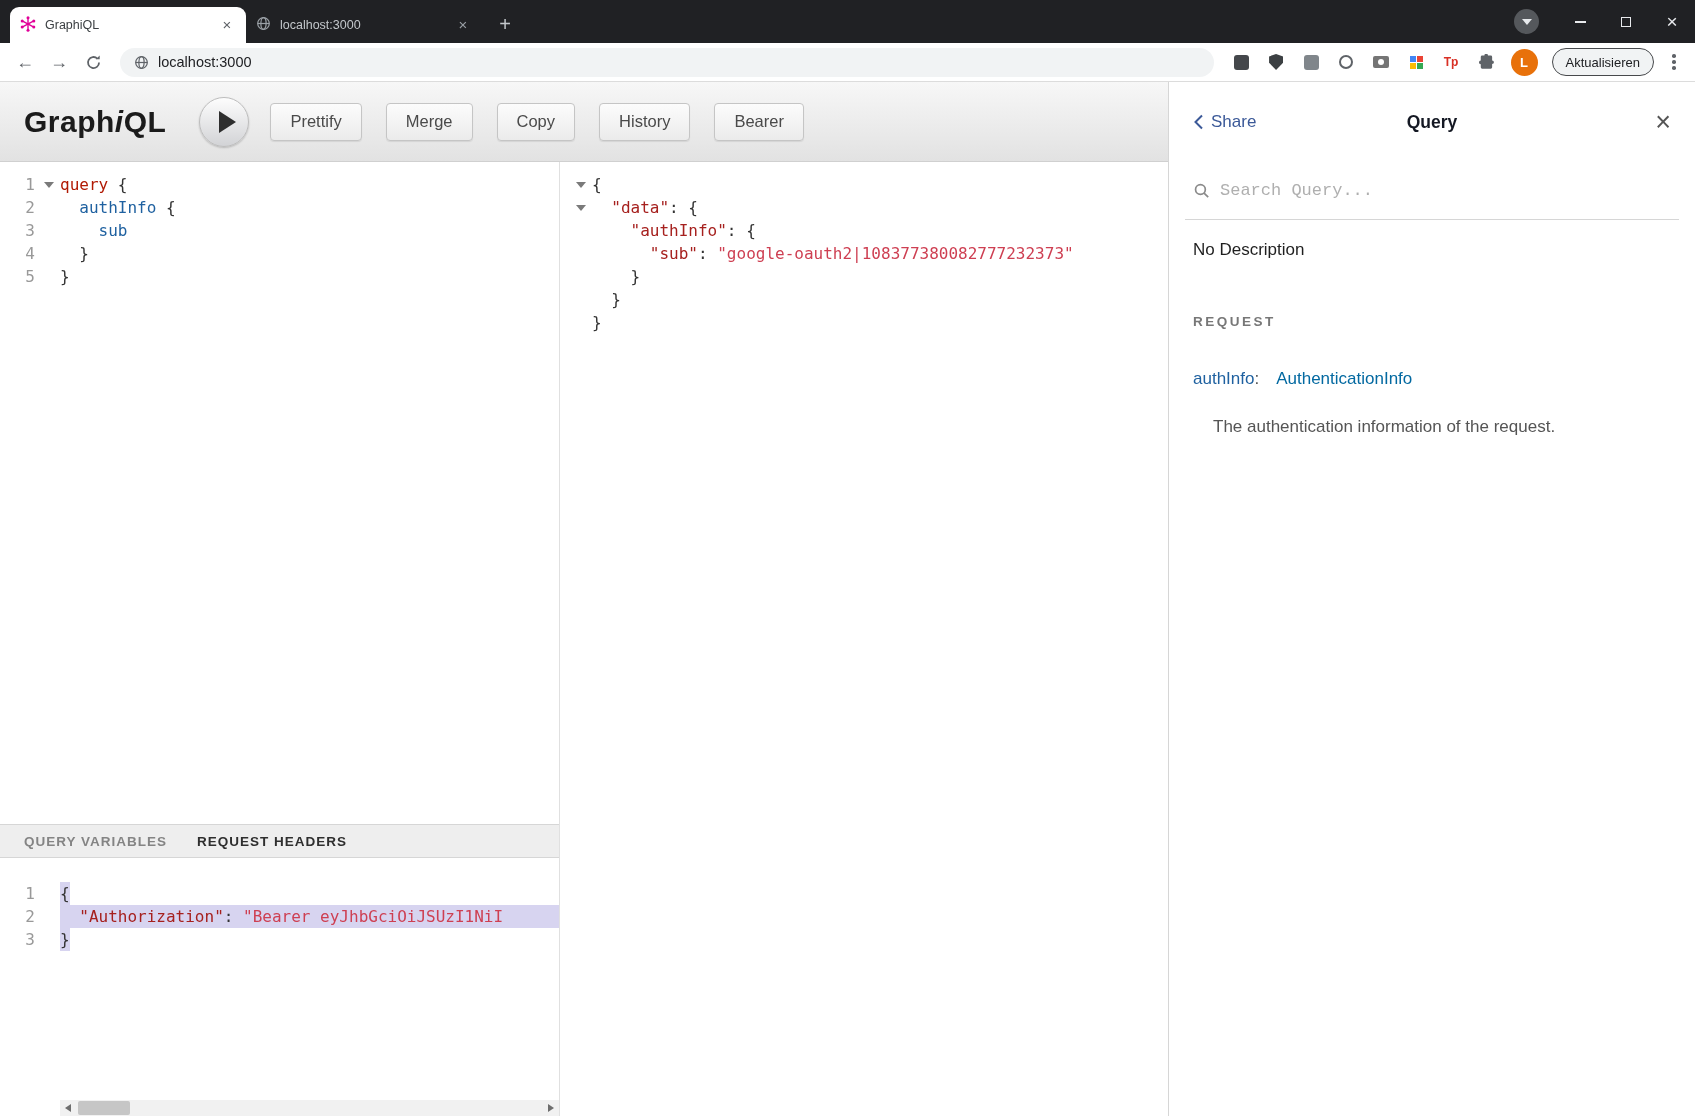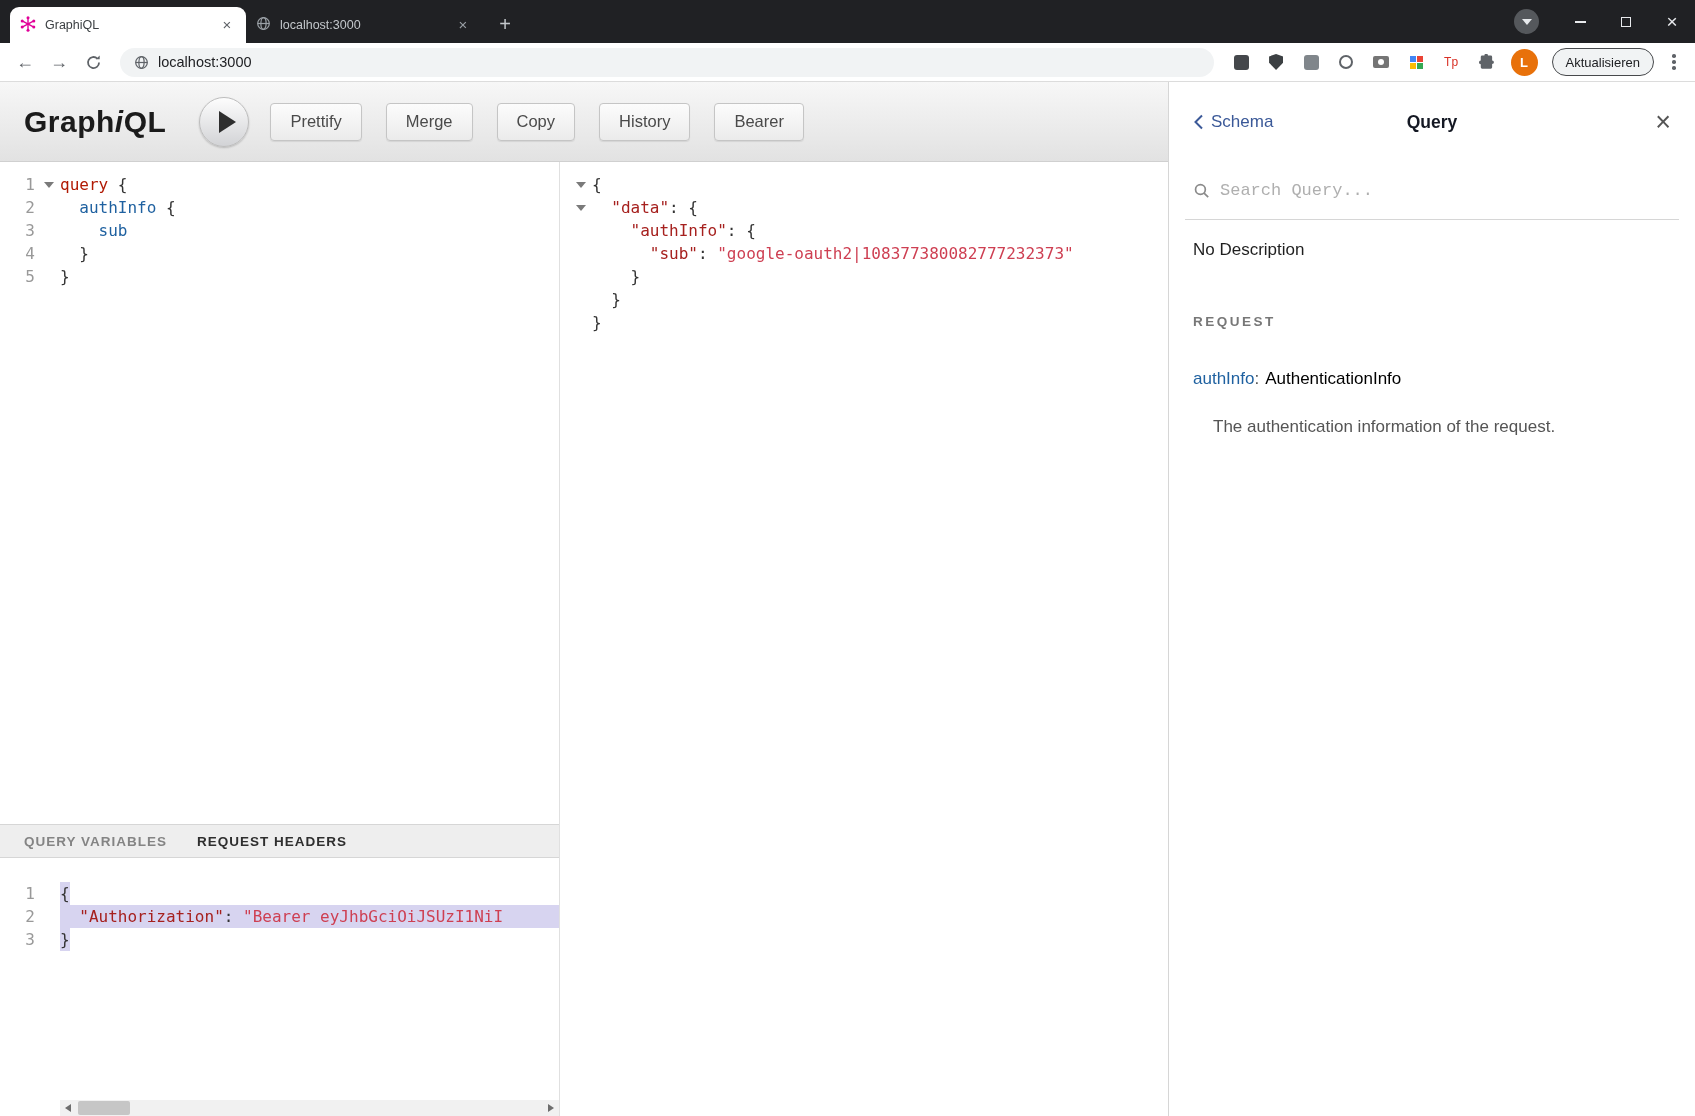--- a/index.html
+++ b/index.html
@@ -38,21 +38,21 @@
   .ext-dark{width:15px;height:15px;background:#44474b;border-radius:3px}
   .ext-shield{width:14px;height:16px;background:#3c4043;clip-path:polygon(50% 0,100% 15%,100% 55%,50% 100%,0 55%,0 15%)}
   .ext-sq{width:15px;height:15px;background:#80868b;border-radius:3px}
   .ext-circle{width:14px;height:14px;border:2.2px solid #5f6368;border-radius:50%}
   .ext-cam{width:16px;height:12px;background:#757575;border-radius:2px;position:relative}
   .ext-cam span{position:absolute;top:3px;left:5px;width:6px;height:6px;border-radius:50%;background:#fff}
   .ext-grid{width:13px;height:13px;display:grid;grid-template-columns:6px 6px;grid-template-rows:6px 6px;gap:1px}
   .ext-grid i{display:block}
   .ext-grid i:nth-child(1){background:#4285f4}.ext-grid i:nth-child(2){background:#ea4335}
   .ext-grid i:nth-child(3){background:#fbbc04}.ext-grid i:nth-child(4){background:#34a853}
-  .ext-tp{font-size:12px;font-weight:normal;color:#d93025}
+  .ext-tp{font-size:12px;font-weight:bold;color:#d93025}
   .avatar{width:27px;height:27px;border-radius:50%;background:#e8710a;color:#fff;font-size:13px;font-weight:bold;
     display:flex;align-items:center;justify-content:center;margin:0 5px;flex:none}
   .update-pill{height:28px;border:1px solid #47494c;background:#f1f3f4;border-radius:14px;padding:0 13px;
     font-size:13px;color:#202124;display:flex;align-items:center;margin:0 5px;white-space:nowrap}
   .kebab{width:22px;display:flex;flex-direction:column;align-items:center;justify-content:center;gap:2.5px}
   .kebab i{display:block;width:3.5px;height:3.5px;border-radius:50%;background:#5f6368}
 
   
   .app{flex:1;display:flex;min-height:0}
   .main{width:1168px;flex:none;display:flex;flex-direction:column;min-height:0}
@@ -115,21 +115,21 @@
   .doc-close{margin-left:auto;z-index:2;color:#555;font-size:27px;line-height:1}
   .doc-search{height:58px;margin:0 16px;border-bottom:1px solid #d6d6d6;display:flex;align-items:center;gap:10px;padding:0 8px;flex:none}
   .doc-search input{border:none;outline:none;font-size:17px;font-family:Liberation Mono, monospace;color:#333;flex:1;background:transparent}
   .doc-search input::placeholder{color:#afafaf}
   .doc-content{padding:0 24px;overflow:hidden}
   .no-desc{margin-top:20px;font-size:17px;color:#1f1f1f}
   .fields-h{margin-top:54px;font-size:13.5px;font-weight:bold;letter-spacing:2.5px;color:#777}
   .field-row{margin-top:40px;font-size:17px}
   .f-name{color:#1f61a0}
   .f-sep{color:#555}
-  .f-type{color:#000000;margin-left:6px}
+  .f-type{color:#0369a1;margin-left:17px}
   .f-desc{margin-top:28px;font-size:17px;color:#555;margin-left:20px}
 </style>
 </head>
 <body>
 
 <div class="screen">
 
   <div class="tabstrip">
     <div class="tab active">
       <span class="favicon">
@@ -298,21 +298,21 @@
       </div>
     </div>
 
     <div class="docs">
       <div class="doc-header">
         <span class="doc-back">
           <svg width="11" height="16" viewBox="0 0 10 16">
               <path d="M8.5 1.5 2 8l6.5 14.5" fill="none" stroke="#3b5998" stroke-width="0"></path>
               <path d="M8.5 1.5 2 8l6.5 6.5" fill="none" stroke="#3b5998" stroke-width="2"></path>
             </svg>
-          <span>Schema</span>
+          <span>Share</span>
         </span>
         <span class="doc-title">Query</span>
         <span class="doc-close">×</span>
       </div>
       <div class="doc-search">
         <svg width="17" height="17" viewBox="0 0 16 16">
             <circle cx="7" cy="7" r="4.6" fill="none" stroke="#8a8a8a" stroke-width="1.6"></circle>
             <line x1="10.4" y1="10.4" x2="14.3" y2="14.3" stroke="#8a8a8a" stroke-width="1.6"></line>
           </svg>
         <input type="text" placeholder="Search Query..." style="">

